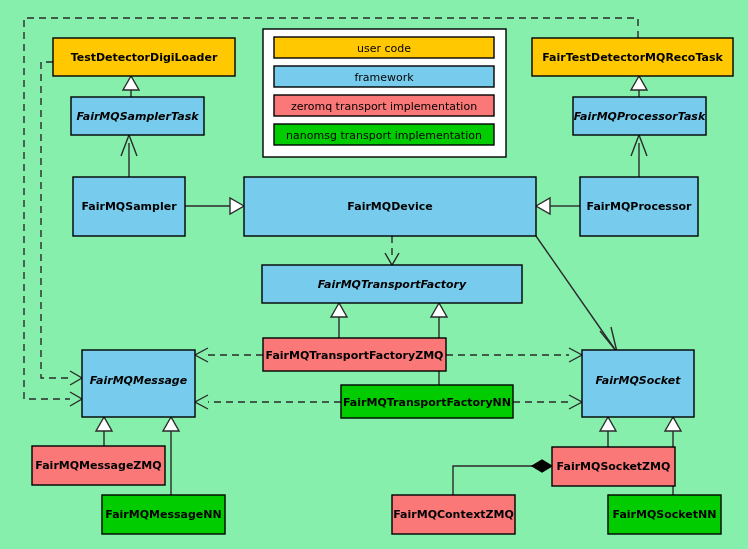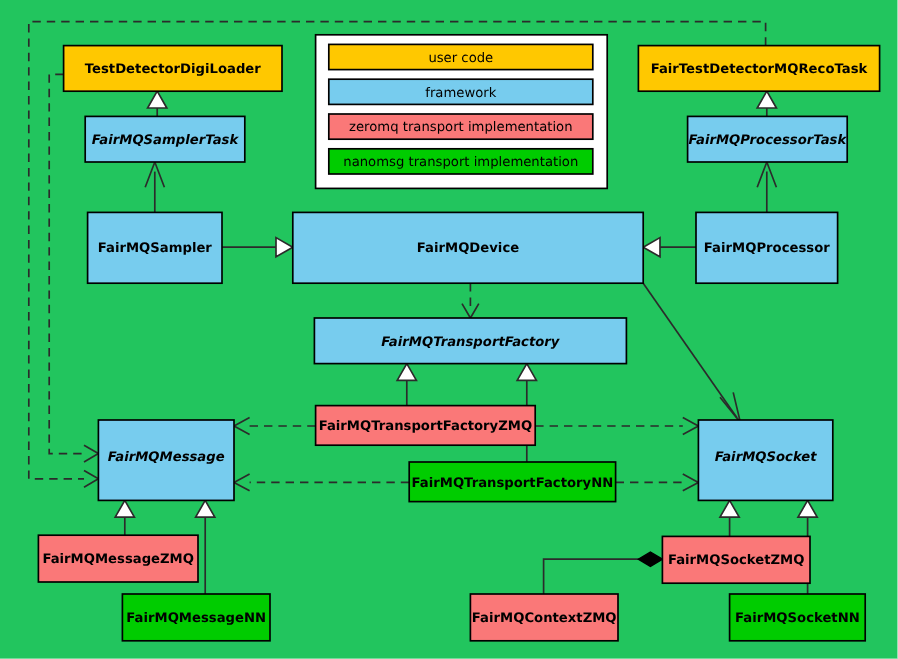--- a/index.html
+++ b/index.html
@@ -1,17 +1,17 @@
 <!DOCTYPE html>
 <html><head>
 <meta charset="utf-8">
 <style>
   html,body{margin:0;padding:0;background:#ffffff;}
   body{width:748px;height:549px;font-family:"DejaVu Sans","Liberation Sans",sans-serif;}
-  #diagram{position:relative;width:748px;height:549px;overflow:hidden;background:#22c55e;}
+  #diagram{position:relative;width:748px;height:549px;overflow:hidden;background:#86efac;}
   svg{position:absolute;top:0;left:0;width:748px;height:549px;}
   .node-label{font-family:"DejaVu Sans","Liberation Sans",sans-serif;font-size:11px;font-weight:bold;fill:#000;text-anchor:middle;dominant-baseline:middle;}
   .node-label.abstract{font-style:italic;}
   .legend-label{font-family:"DejaVu Sans","Liberation Sans",sans-serif;font-size:11px;font-weight:normal;fill:#000;text-anchor:middle;dominant-baseline:middle;}
   .box{stroke:#000;stroke-width:1.4;}
   .edge{stroke:#2b2b2b;stroke-width:1.4;fill:none;}
   .edge-dashed{stroke:#2b2b2b;stroke-width:1.4;fill:none;stroke-dasharray:7,5;}
   .arrow-hollow{fill:#ffffff;stroke:#2b2b2b;stroke-width:1.4;}
   .arrow-open{fill:none;stroke:#2b2b2b;stroke-width:1.4;}
   .diamond{fill:#000;stroke:#000;stroke-width:1.2;}

